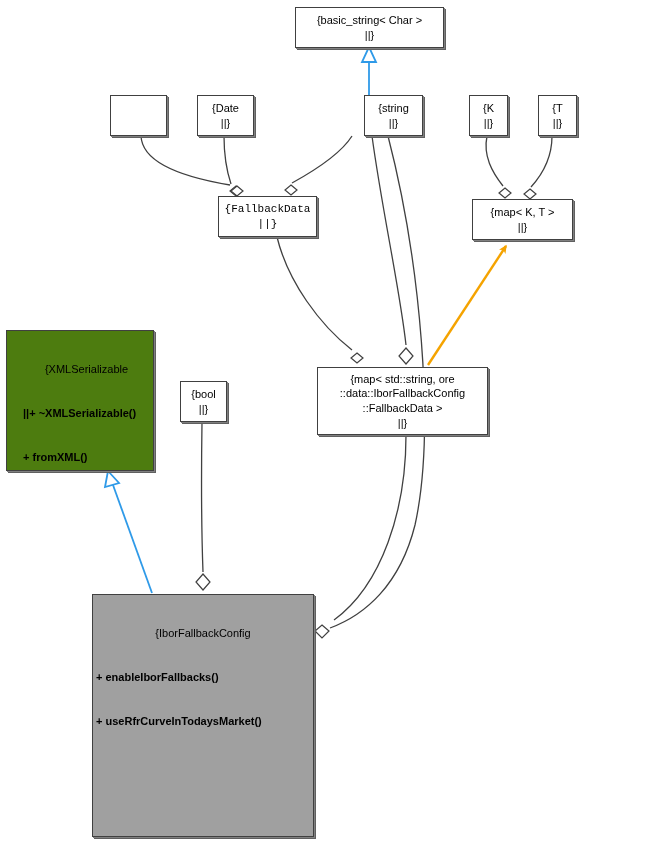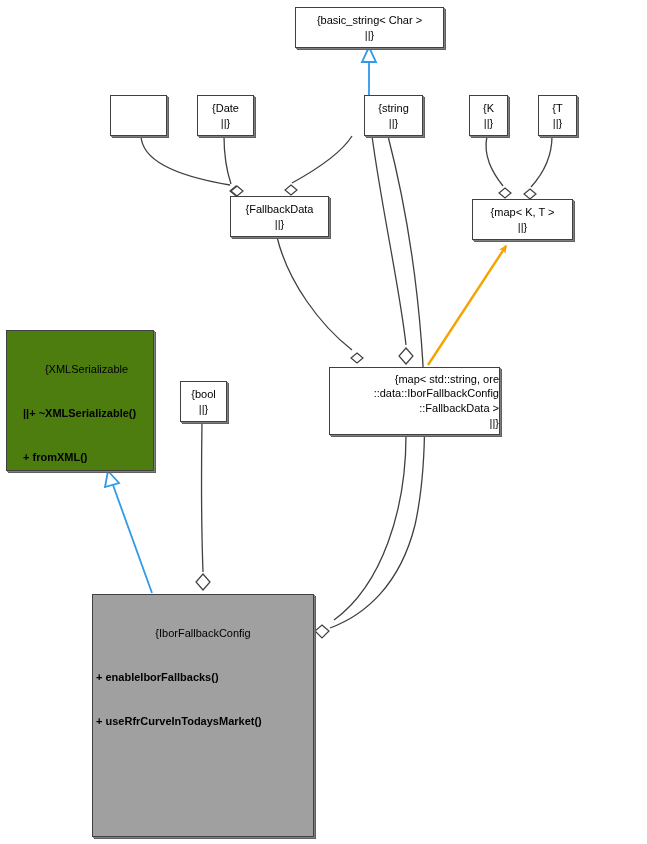--- a/index.html
+++ b/index.html
@@ -143,36 +143,36 @@
   <div class="uml-node plain" style="left:469px; top:95px; width:39px; height:41px;">
     <span class="node-title">{K</span>
     <span class="node-sub">||}</span>
   </div>
 
   <div class="uml-node plain" style="left:538px; top:95px; width:39px; height:41px;">
     <span class="node-title">{T</span>
     <span class="node-sub">||}</span>
   </div>
 
-  <div class="uml-node plain" style="left:230px; top:196px; width:99px; height:41px;">
+  <div class="uml-node plain" style="left:218px; top:196px; width:99px; height:41px;font-family:Liberation Mono, monospace;">
     <span class="node-title">{FallbackData</span>
     <span class="node-sub">||}</span>
   </div>
 
   <div class="uml-node plain" style="left:472px; top:199px; width:101px; height:41px;">
     <span class="node-title">{map&lt; K, T &gt;</span>
     <span class="node-sub">||}</span>
   </div>
 
   <div class="uml-node plain" style="left:180px; top:381px; width:47px; height:41px;">
     <span class="node-title">{bool</span>
     <span class="node-sub">||}</span>
   </div>
 
-  <div class="uml-node plain" style="left:329px; top:367px; width:171px; height:68px;align-items:flex-end;">
+  <div class="uml-node plain" style="left:317px; top:367px; width:171px; height:68px;">
     <span class="node-sub">{map&lt; std::string, ore</span>
     <span class="node-sub">::data::IborFallbackConfig</span>
     <span class="node-sub">::FallbackData &gt;</span>
     <span class="node-sub">||}</span>
   </div>
 
   <div class="uml-node detailed" style="left:6px; top:330px; width:148px; height:141px;">
     <span class="node-title">{XMLSerializable</span>
     <span class="node-line">||+ ~XMLSerializable()</span>
     <span class="node-line">+ fromXML()</span>

